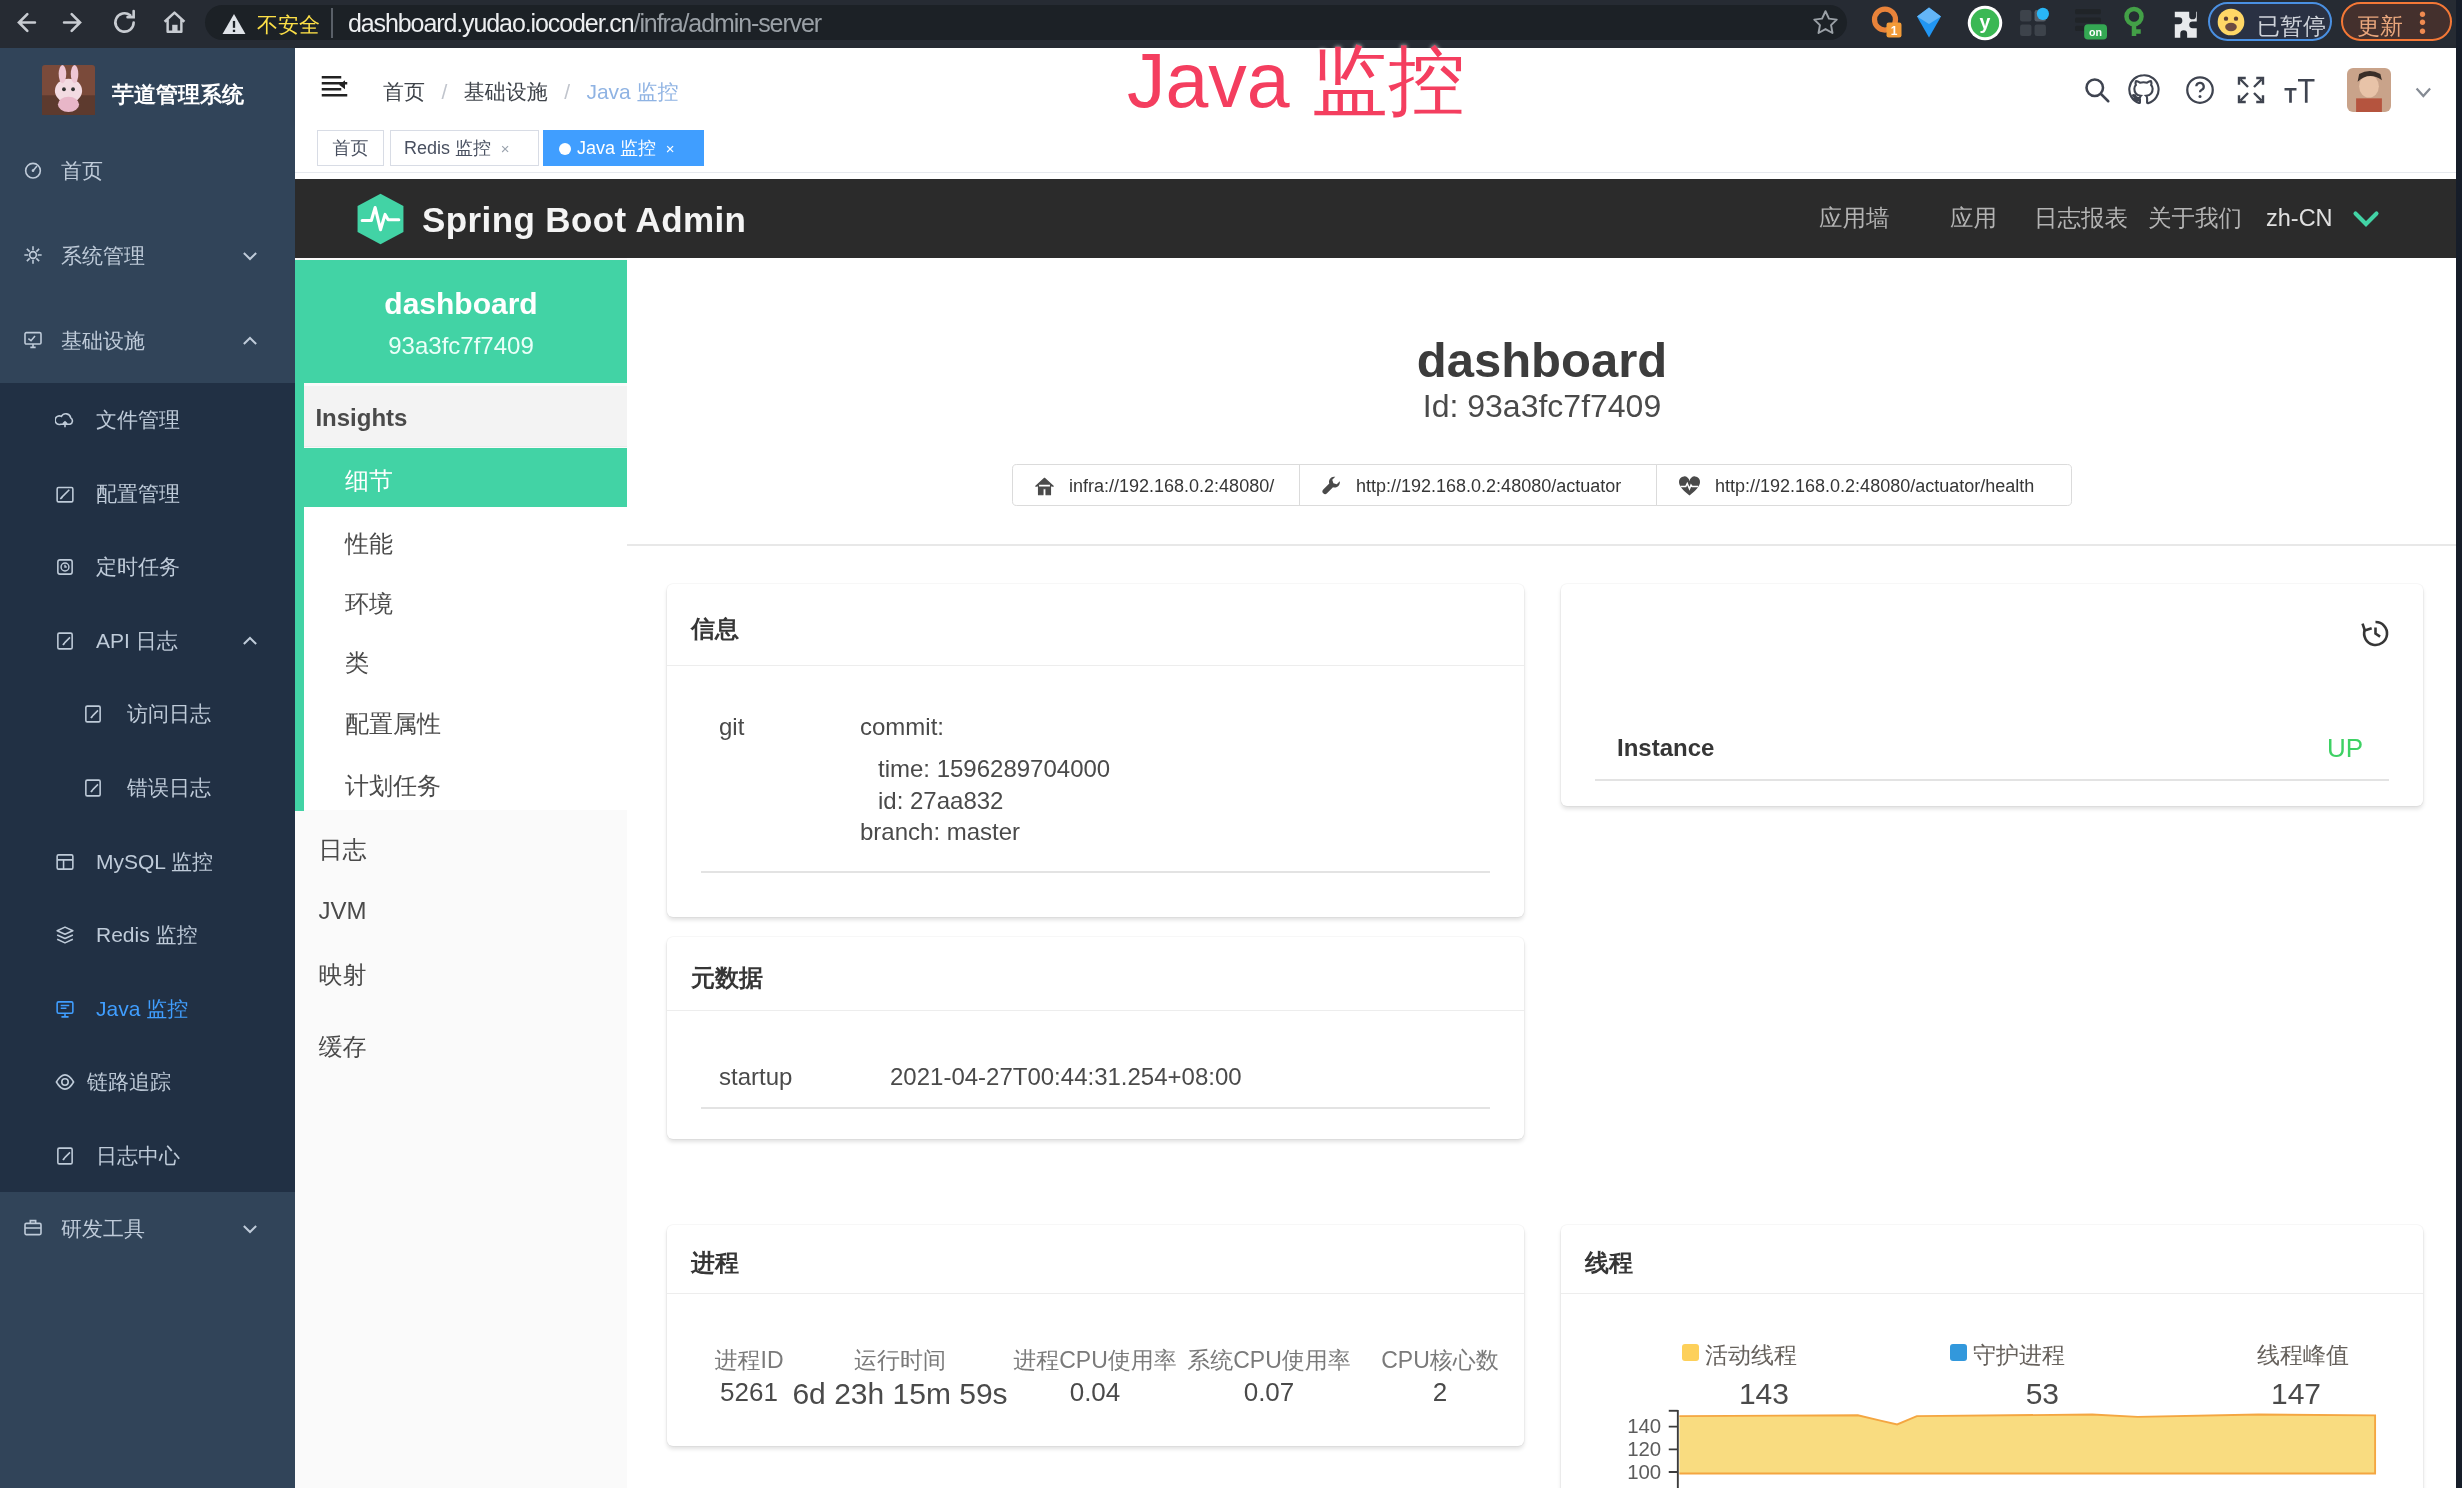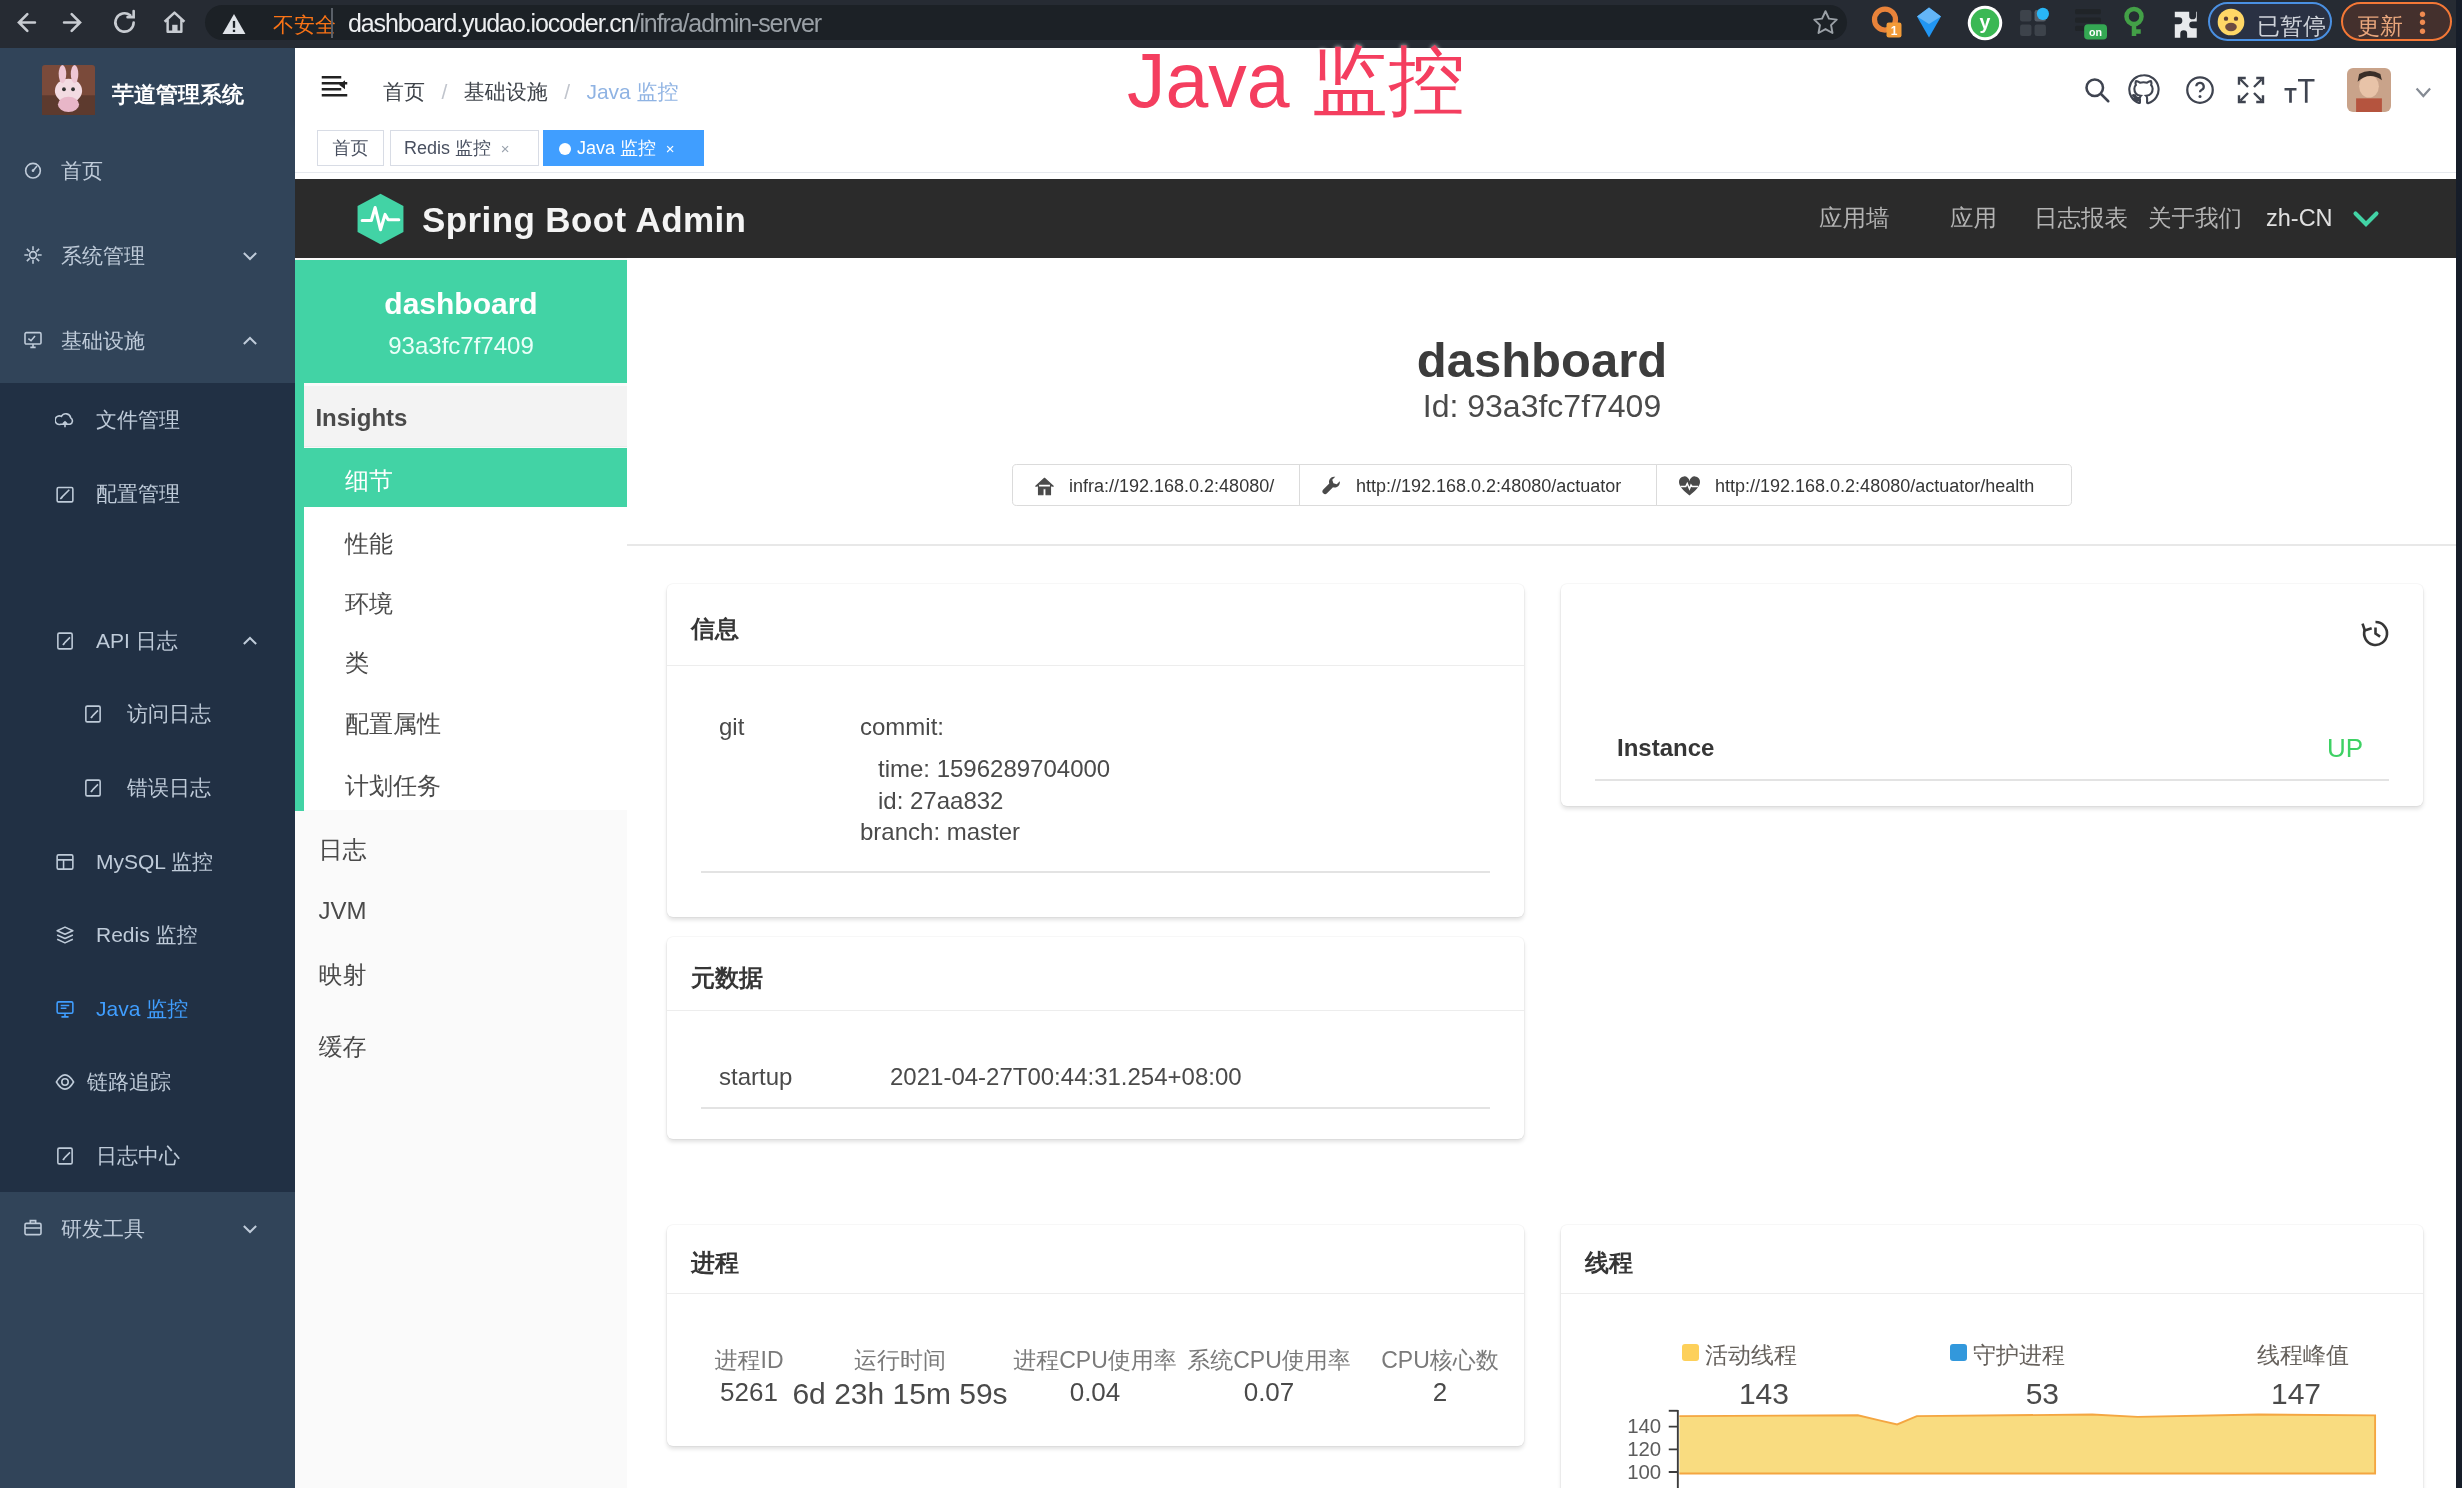--- a/index.html
+++ b/index.html
@@ -3,21 +3,21 @@
 <meta charset="utf-8">
 <style>
   * { margin:0; padding:0; box-sizing:border-box; }
   html,body { width:2462px; height:1489px; overflow:hidden; }
   body { font-family:"Liberation Sans", sans-serif; position:relative; background:#fff; }
   .abs { position:absolute; }
 
   
   #chrome { position:absolute; left:0; top:0; width:2462px; height:48px; background:#262b33; }
   #urlpill { position:absolute; left:205px; top:5.3px; width:1642px; height:35px; border-radius:17.4px; background:#1c2126; }
-  .ctext { color:#f97316; font-size:23.5px;margin-left:16px; }
+  .ctext { color:#fde047; font-size:23.5px; }
   .urltext { color:#e4e7ea; font-size:25px; letter-spacing:0.4px; }
 
   
   #sidebar { position:absolute; left:0; top:48px; width:295px; height:1441px; background:#314459; }
   #submenu { position:absolute; left:0; top:335px; width:295px; height:809px; background:#213044; }
   .mitem { position:absolute; left:0; width:295px; color:#bfcbd9; font-size:21px; }
   .mtext { position:absolute; top:50%; transform:translateY(-50%); }
   .chev { position:absolute; width:20px; height:20px; }
 
   
@@ -195,20 +195,28 @@
         <path d="M10 18 l10-10 M10 18 l-2.5 3 3-2.5" stroke="#bfcbd9" stroke-width="2.2" fill="none"></path>
       </svg>
       <span class="mtext" style="left:96px">配置管理</span>
     </div>
     <div class="mitem" style="top:335px;height:74px">
       <svg class="chev" style="left:55px;top:26.5px" width="21" height="21" viewBox="0 0 28 28">
         <path d="M8 20 a6 6 0 1 1 1-11 a7 7 0 0 1 13 2 a5 5 0 0 1 -1 9 Z" fill="none" stroke="#bfcbd9" stroke-width="2.2"></path>
         <path d="M14 24 v-7 M11 19.5 l3-3 3 3" stroke="#bfcbd9" stroke-width="2.2" fill="none"></path>
       </svg>
       <span class="mtext" style="left:96px">文件管理</span>
+    </div>
+    <div class="mitem" style="top:482px;height:74px">
+      <svg class="chev" style="left:55px;top:26.5px" width="21" height="21" viewBox="0 0 28 28">
+        <rect x="4" y="4" width="20" height="20" rx="3" fill="none" stroke="#bfcbd9" stroke-width="2.2"></rect>
+        <circle cx="14" cy="14" r="5.5" fill="none" stroke="#bfcbd9" stroke-width="2"></circle>
+        <path d="M14 11 v3 h2.5" stroke="#bfcbd9" stroke-width="2" fill="none"></path>
+      </svg>
+      <span class="mtext" style="left:96px">定时任务</span>
     </div>
     <div class="mitem" style="top:556px;height:74px">
       <svg class="chev" style="left:55px;top:26.5px" width="21" height="21" viewBox="0 0 28 28">
         <rect x="4" y="3" width="20" height="22" rx="2" fill="none" stroke="#bfcbd9" stroke-width="2.2"></rect>
         <path d="M13 17 l8-8 M13 17 l-2 2.5 2.5-2" stroke="#bfcbd9" stroke-width="2.2" fill="none"></path>
       </svg>
       <span class="mtext" style="left:96px">API 日志</span>
       <svg class="chev" style="left:240px;top:27px" width="20" height="20" viewBox="0 0 26 26">
         <path d="M5 17 L13 9 L21 17" stroke="#bfcbd9" stroke-width="2.6" fill="none"></path>
       </svg>

